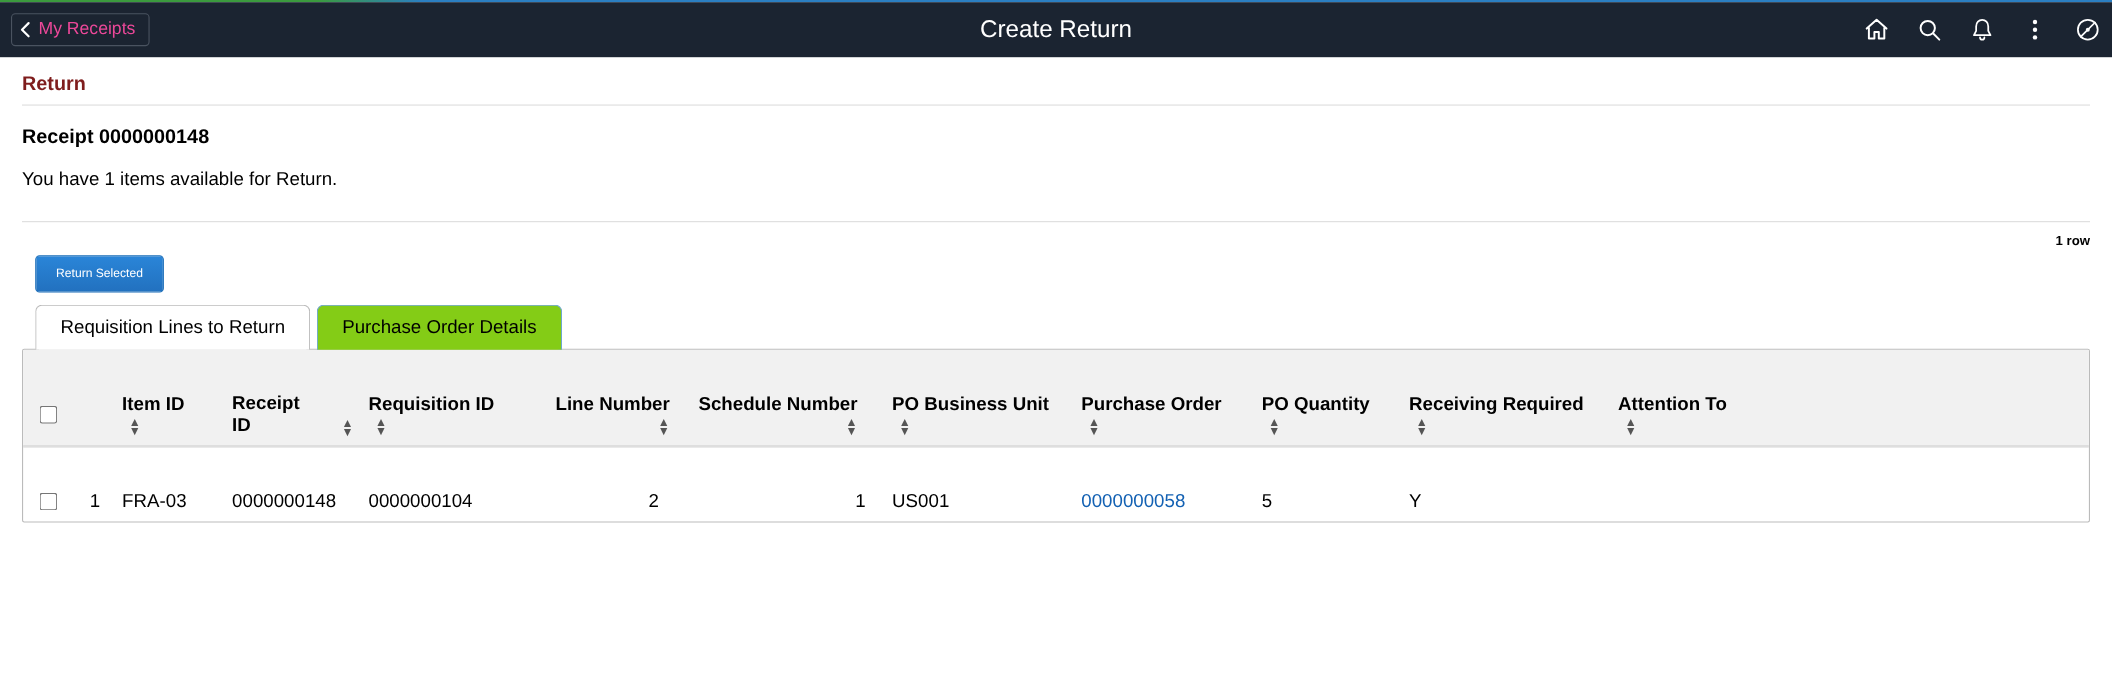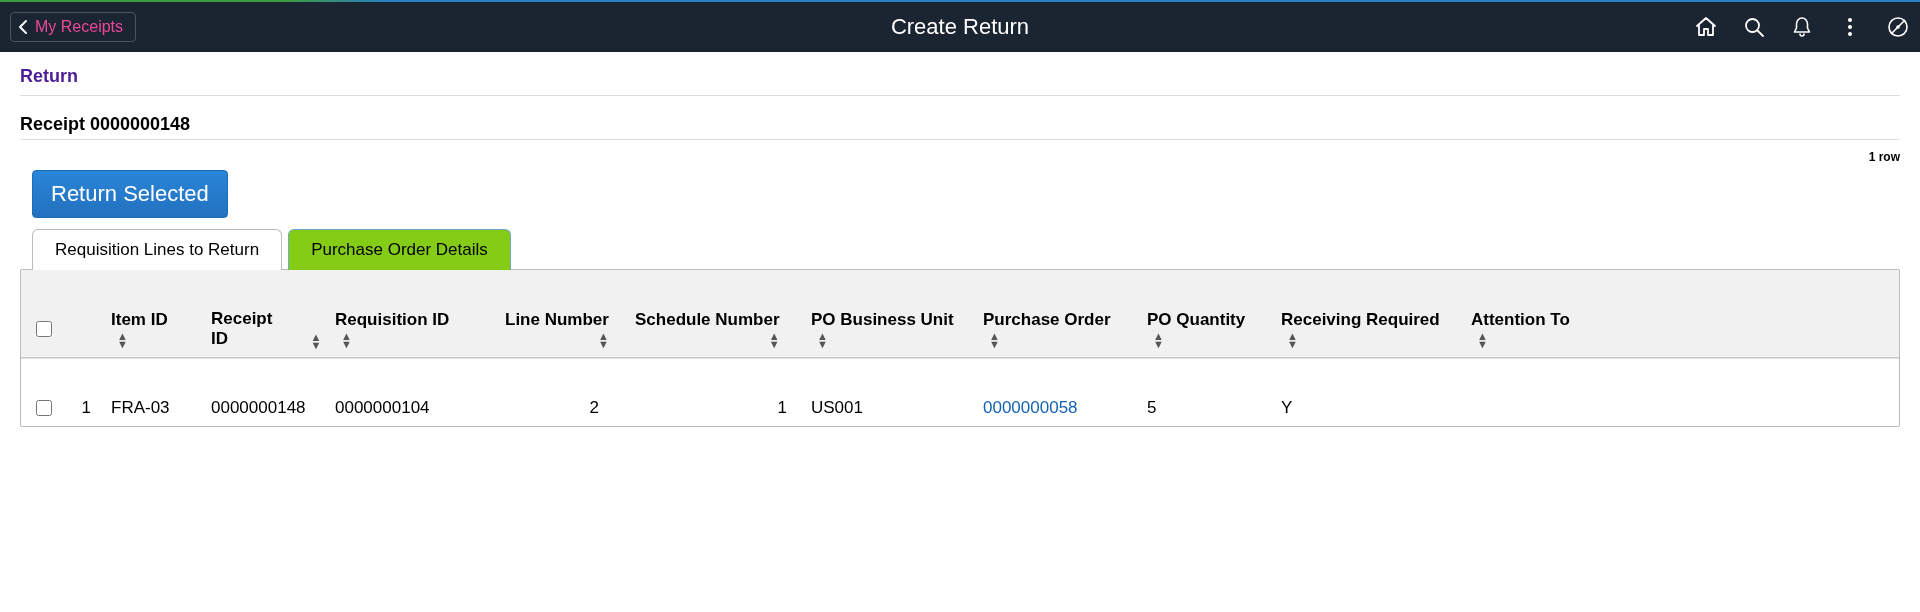--- a/index.html
+++ b/index.html
@@ -59,21 +59,21 @@
       display: inline-flex;
       align-items: center;
       justify-content: center;
       width: 24px;
       height: 24px;
     }
     .content {
       padding: 14px 20px;
     }
     .section-title {
-      color: #4c1d95;
+      color: #7f1d1d;
       font-size: 18px;
       font-weight: bold;
       padding-bottom: 8px;
       border-bottom: 1px solid #ddd;
     }
     .receipt-label {
       font-weight: bold;
       font-size: 18px;
       margin-top: 18px;
     }
@@ -92,21 +92,21 @@
       font-size: 12px;
       margin-top: 10px;
     }
     .action-btn {
       background: #1976d2;
       background: linear-gradient(#2a85d8, #2271bf);
       color: #fff;
       border: 1px solid #1a6db8;
       border-radius: 4px;
       padding: 10px 18px;
-      font-size: 22px;
+      font-size: 11px;
       cursor: pointer;
       margin-left: 12px;
       margin-top: 6px;
     }
     .tabs {
       display: flex;
       margin-top: 10px;
       margin-left: 12px;
     }
     .tab {
@@ -246,20 +246,21 @@
           <path d="M5 19 L19 5" stroke="#fff" stroke-width="1.6"></path>
           <circle cx="12" cy="12" r="1.8" fill="#fff"></circle>
         </svg>
     </span>
   </div>
 </div>
 
 <div class="content">
   <div class="section-title">Return</div>
   <div class="receipt-label">Receipt 0000000148</div>
+  <div class="items-msg">You have 1 items available for Return.</div>
   <div class="divider"></div>
   <div class="row-count">1 row</div>
 
   <button class="action-btn">Return Selected</button>
 
   <div class="tabs">
     <div class="tab">Requisition Lines to Return</div>
     <div class="tab active">Purchase Order Details</div>
   </div>
 

